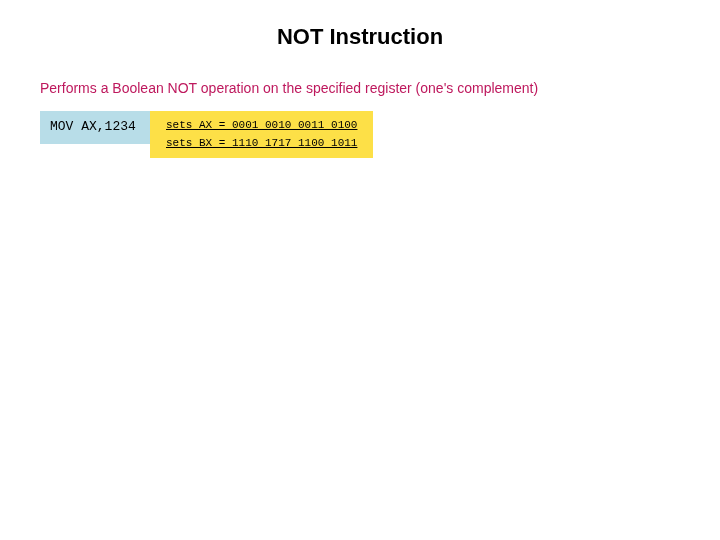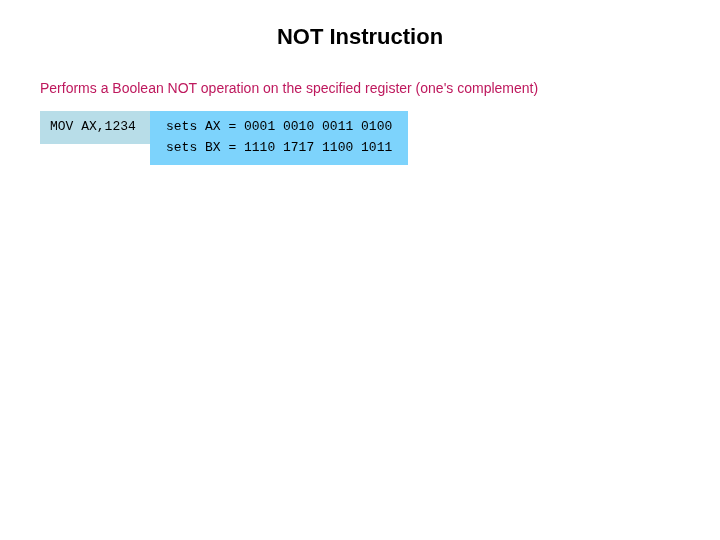--- a/index.html
+++ b/index.html
@@ -52,24 +52,25 @@
       font-family: 'Courier New', Courier, monospace;
       font-size: 13px;
       color: #000000;
       line-height: 1.6;
       min-width: 110px;
     }
 
     .result-block {
       padding: 6px 16px;
       font-family: 'Courier New', Courier, monospace;
-      font-size: 13px;
+      font-size: 11px;
       color: #000000;
       line-height: 1.6;
-      background-color: #7dd3fc;
+      background-color: #fde047;
+      text-decoration: underline;
     }
   </style>
 </head>
 <body>
 
 <div class="page-container">
 
   <h1 class="page-title">NOT Instruction</h1>
 
   <p class="description">Performs a Boolean NOT operation on the specified register (one's complement)</p>

